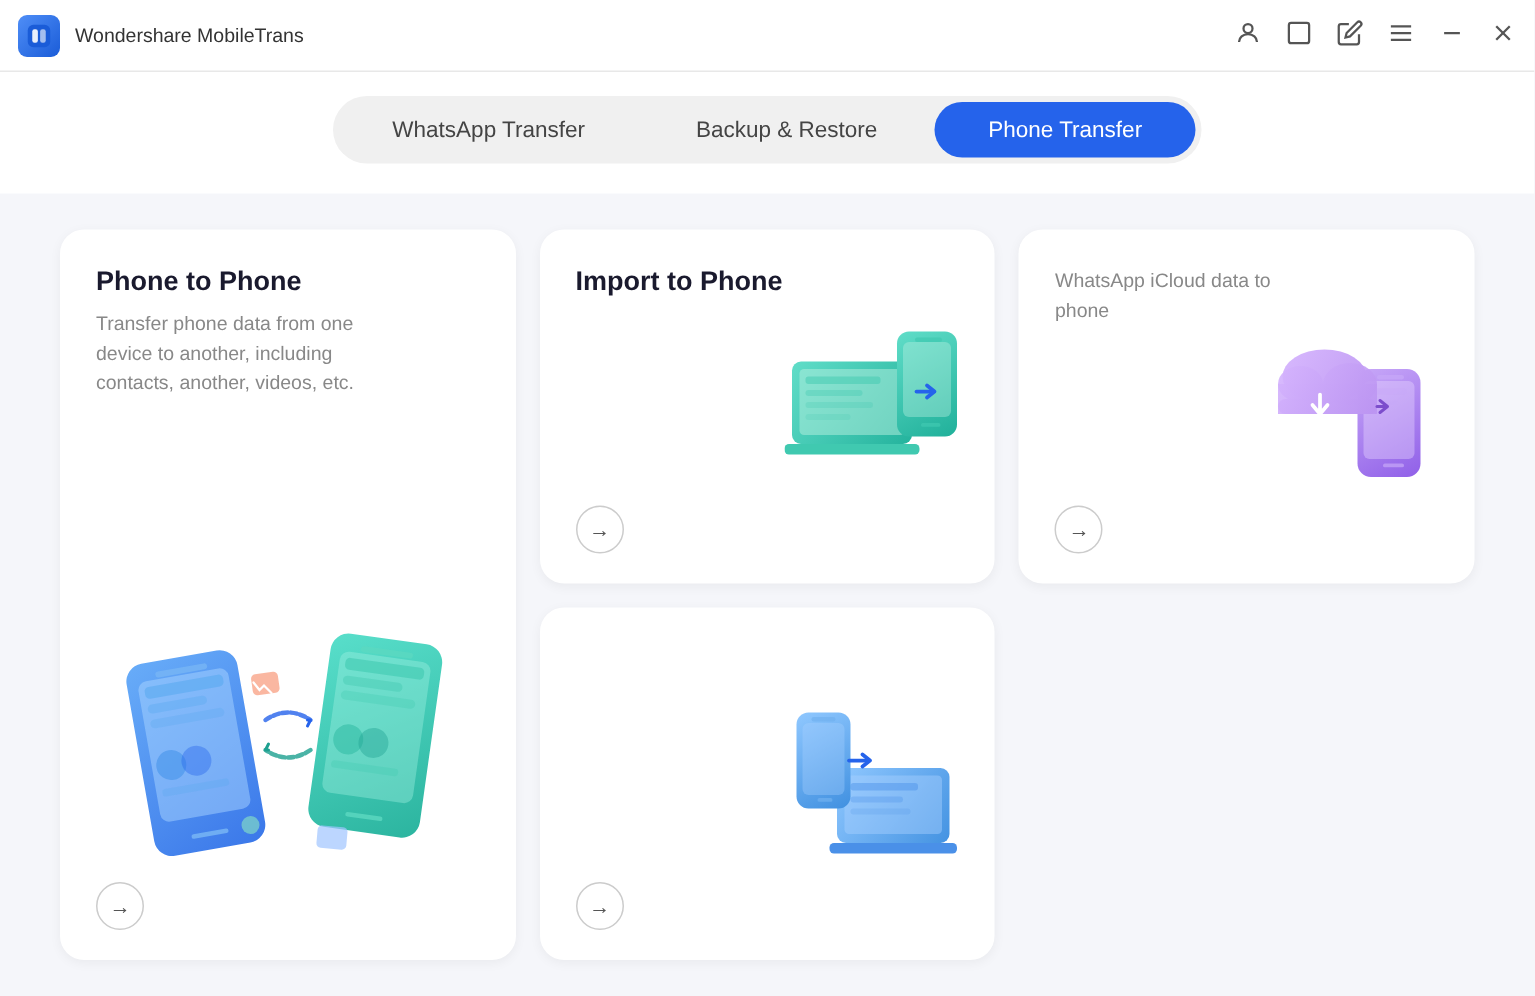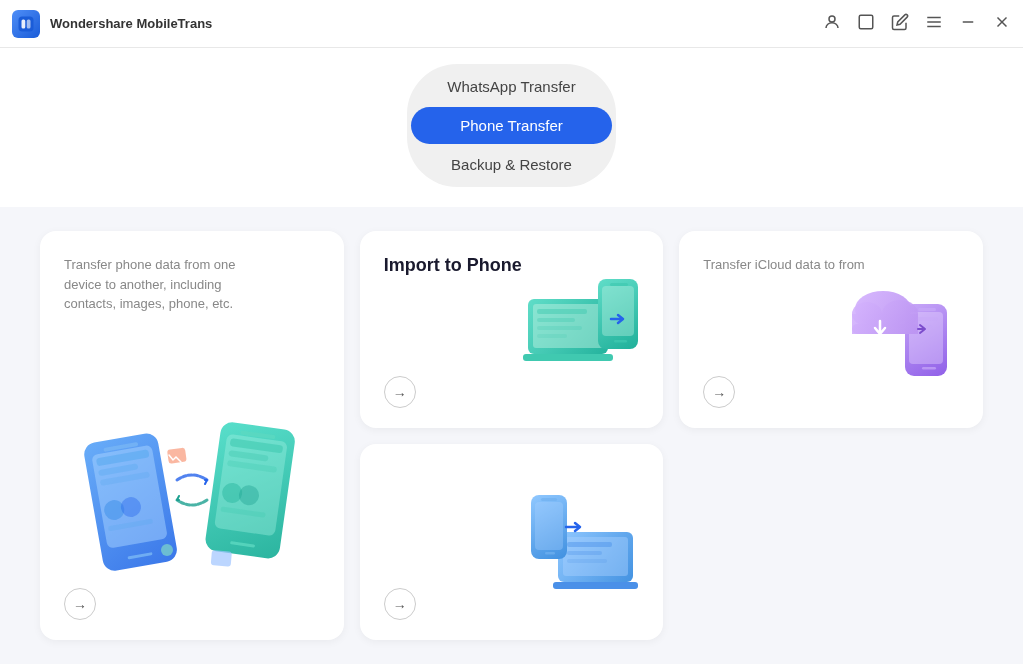--- a/index.html
+++ b/index.html
@@ -31,21 +31,21 @@
       display: flex;
       align-items: center;
       justify-content: center;
       margin-right: 10px;
       flex-shrink: 0;
     }
     .title-bar-app-icon svg { width: 18px; height: 18px; }
     .title-bar-title {
       font-size: 13px;
       color: #333;
-      font-weight: 700;
+      font-weight: 400;
       flex: 1;
     }
     .title-bar-controls {
       display: flex;
       gap: 16px;
       align-items: center;
     }
     .title-bar-controls span {
       color: #666;
       font-size: 16px;
@@ -62,21 +62,20 @@
       padding: 16px 0 20px;
       gap: 0;
       flex-shrink: 0;
     }
     .nav-tabs-container {
       display: flex;
       background: #f0f0f0;
       border-radius: 50px;
       padding: 4px;
       gap: 2px;
-      flex-direction: column;
     }
     .nav-tab {
       padding: 10px 36px;
       border-radius: 50px;
       font-size: 15px;
       font-weight: 500;
       cursor: pointer;
       color: #444;
       background: transparent;
       border: none;
@@ -216,29 +215,30 @@
           <line x1="18" y1="6" x2="6" y2="18"></line>
           <line x1="6" y1="6" x2="18" y2="18"></line>
         </svg>
     </span>
   </div>
 </div>
 
 <div class="nav-bar">
   <div class="nav-tabs-container">
     <button class="nav-tab">WhatsApp Transfer</button>
+    <button class="nav-tab">Backup &amp; Restore</button>
     <button class="nav-tab active">Phone Transfer</button>
-    <button class="nav-tab">Backup &amp; Restore</button>
   </div>
 </div>
 
 <div class="main-content">
 
   <div class="card card-large">
-    <div class="card-desc">Transfer phone data from one device to another, including contacts, images, phone, etc.</div>
+    <div class="card-title">Phone to Phone</div>
+    <div class="card-desc">Transfer phone data from one device to another, including contacts, another, videos, etc.</div>
 
     <div style="position:absolute; bottom:55px; left:20px; right:20px; display:flex; justify-content:center; pointer-events:none;">
       <svg class="phone-art-svg" viewBox="0 0 240 190" fill="none" xmlns="http://www.w3.org/2000/svg">
 
         <g transform="rotate(-10, 70, 100)">
           <rect x="20" y="40" width="75" height="130" rx="12" fill="url(#blueGrad)" opacity="0.95"></rect>
           <rect x="27" y="52" width="61" height="95" rx="6" fill="#a8d4ff" opacity="0.5"></rect>
           <rect x="40" y="47" width="35" height="4" rx="2" fill="#7ab8f5" opacity="0.7"></rect>
 
           <rect x="31" y="56" width="53" height="8" rx="3" fill="#5aaaf0" opacity="0.6"></rect>
@@ -327,21 +327,21 @@
             <stop offset="0%" stop-color="#60ddc8"></stop>
             <stop offset="100%" stop-color="#20b09a"></stop>
           </linearGradient>
         </defs>
       </svg>
     </div>
     <div class="card-arrow" style="margin-top:auto;">→</div>
   </div>
 
   <div class="card">
-    <div class="card-desc">Transfer iCloud data to from</div>
+    <div class="card-desc">WhatsApp iCloud data to phone</div>
     <div class="small-card-art" style="right:8px;">
       <svg class="cloud-art-svg" viewBox="0 0 130 110" fill="none" xmlns="http://www.w3.org/2000/svg">
 
         <g transform="translate(55, 25)">
           <rect x="5" y="5" width="42" height="72" rx="9" fill="url(#purplePhoneGrad)"></rect>
           <rect x="9" y="13" width="34" height="52" rx="4" fill="#e8d8ff" opacity="0.4"></rect>
           <rect x="18" y="9" width="18" height="3" rx="1.5" fill="#c8a8f8" opacity="0.7"></rect>
           <rect x="22" y="68" width="14" height="2.5" rx="1.25" fill="#c8a8f8" opacity="0.7"></rect>
 
           <rect x="12" y="18" width="26" height="4" rx="2" fill="#c8a8f8" opacity="0.4"></rect>

